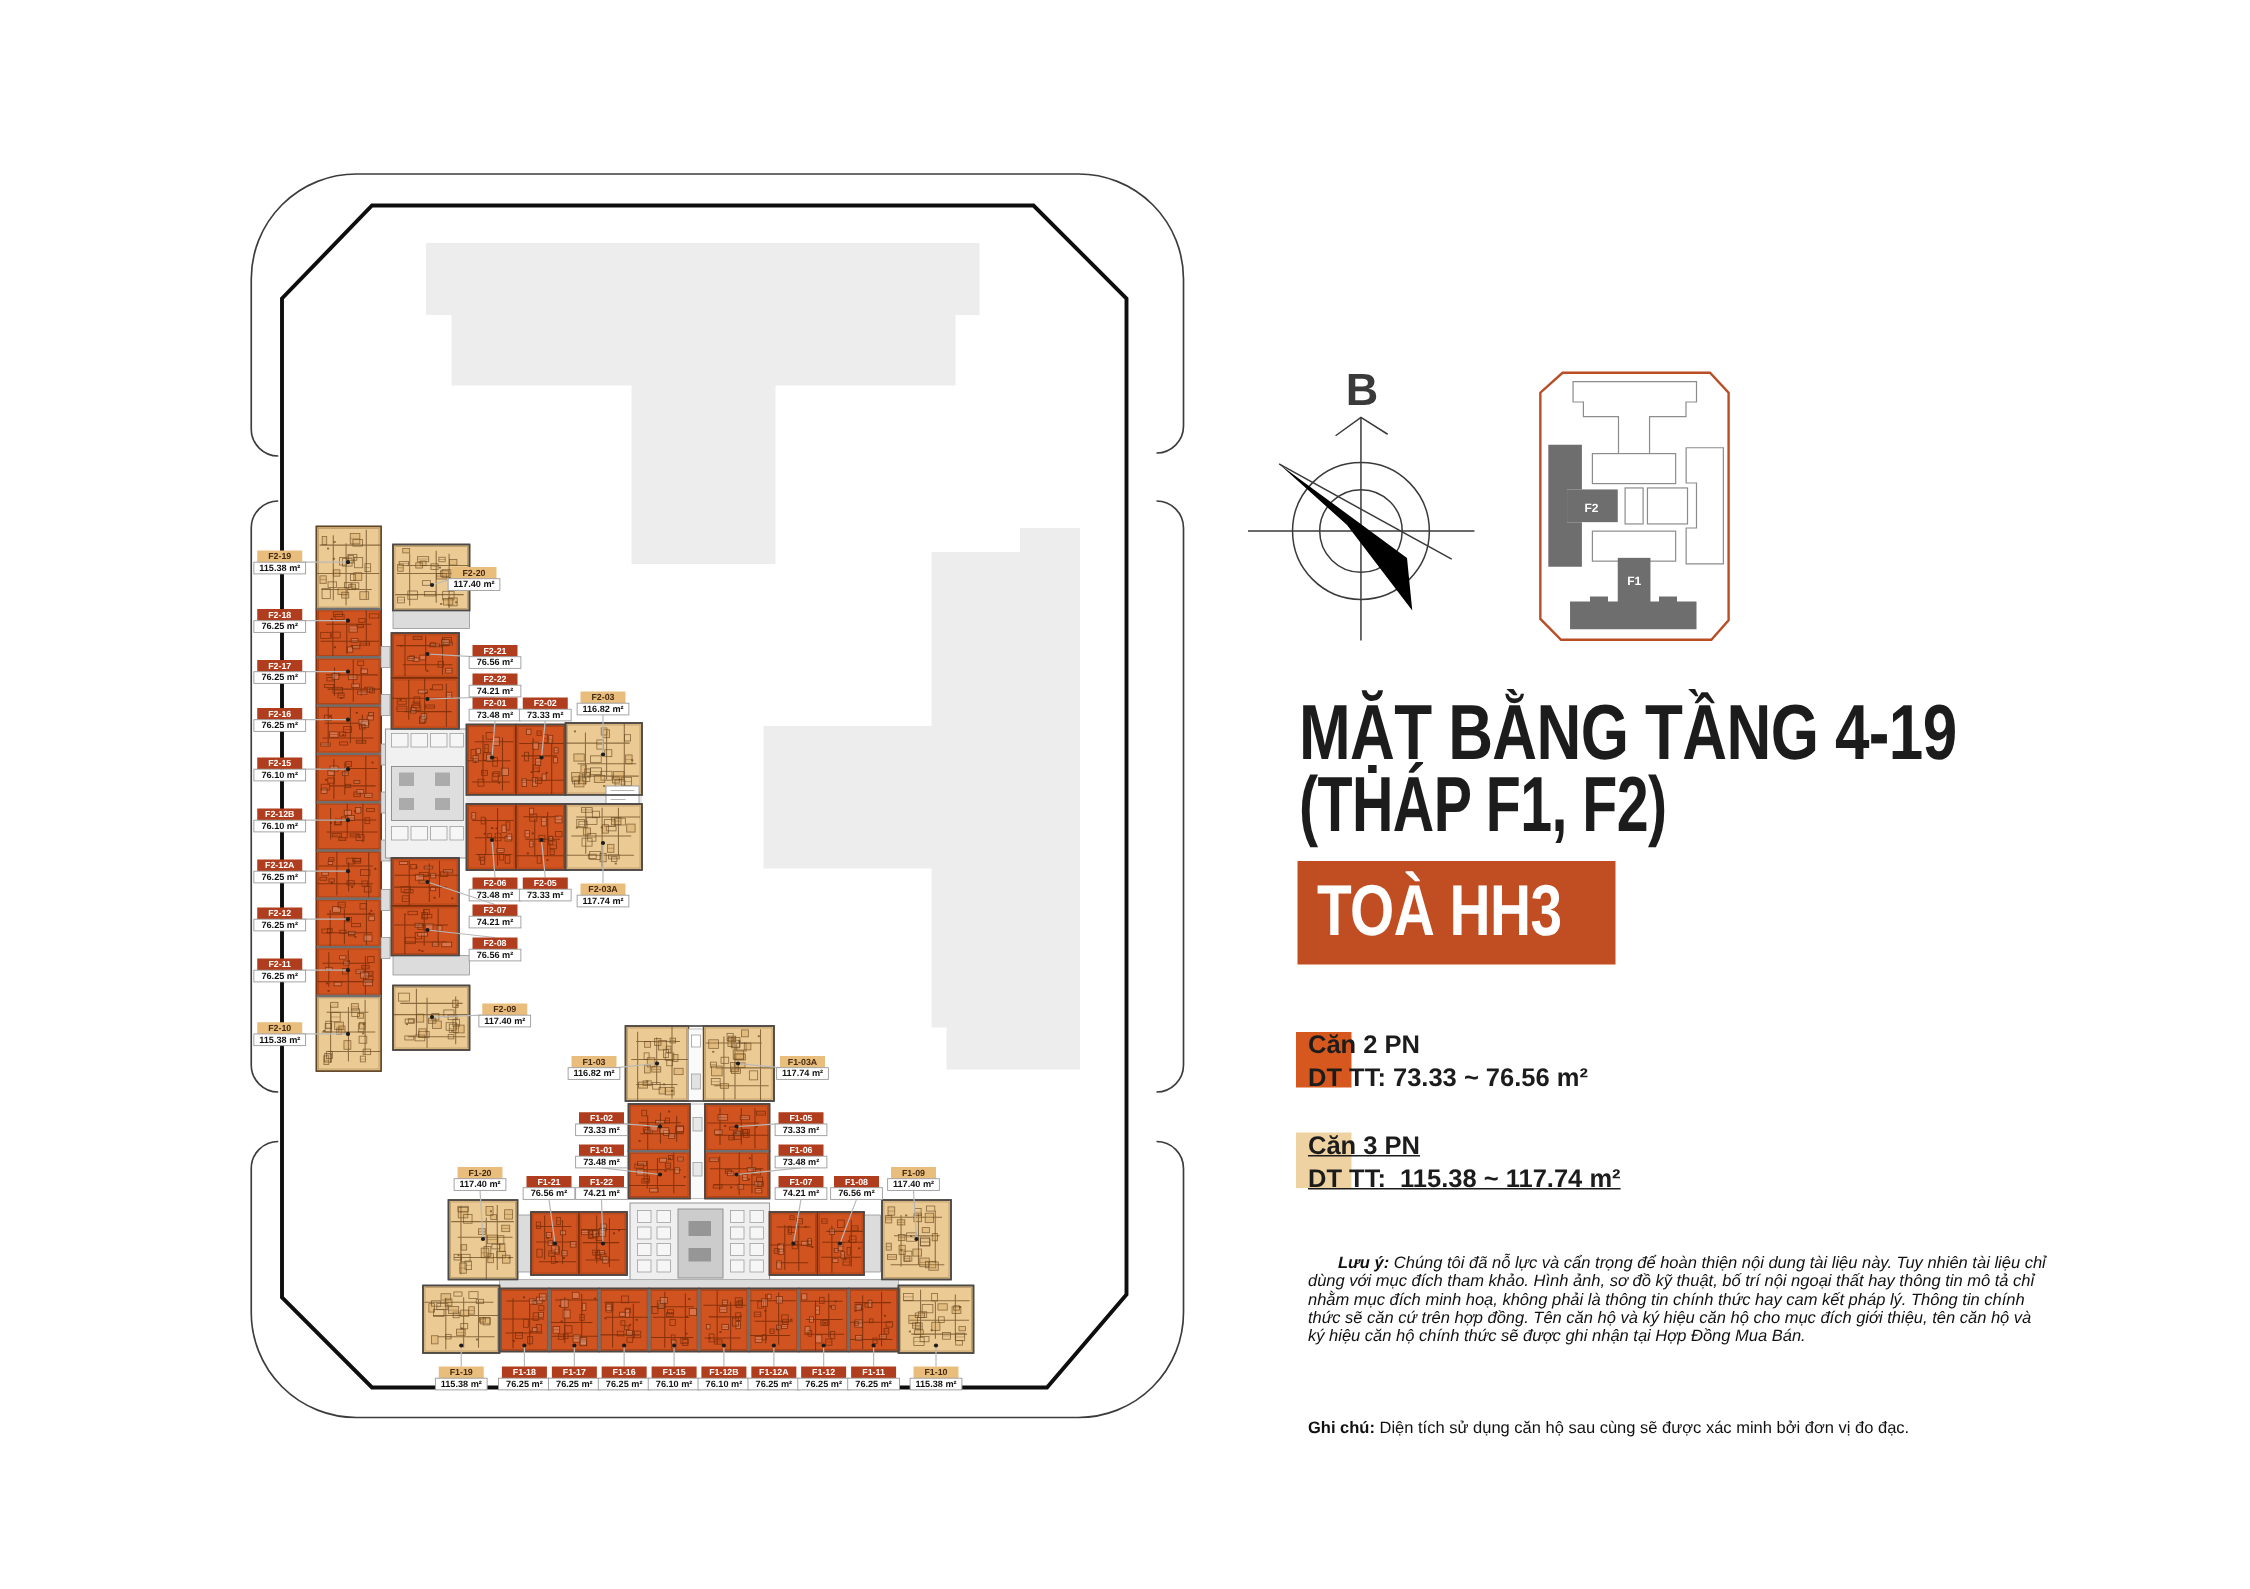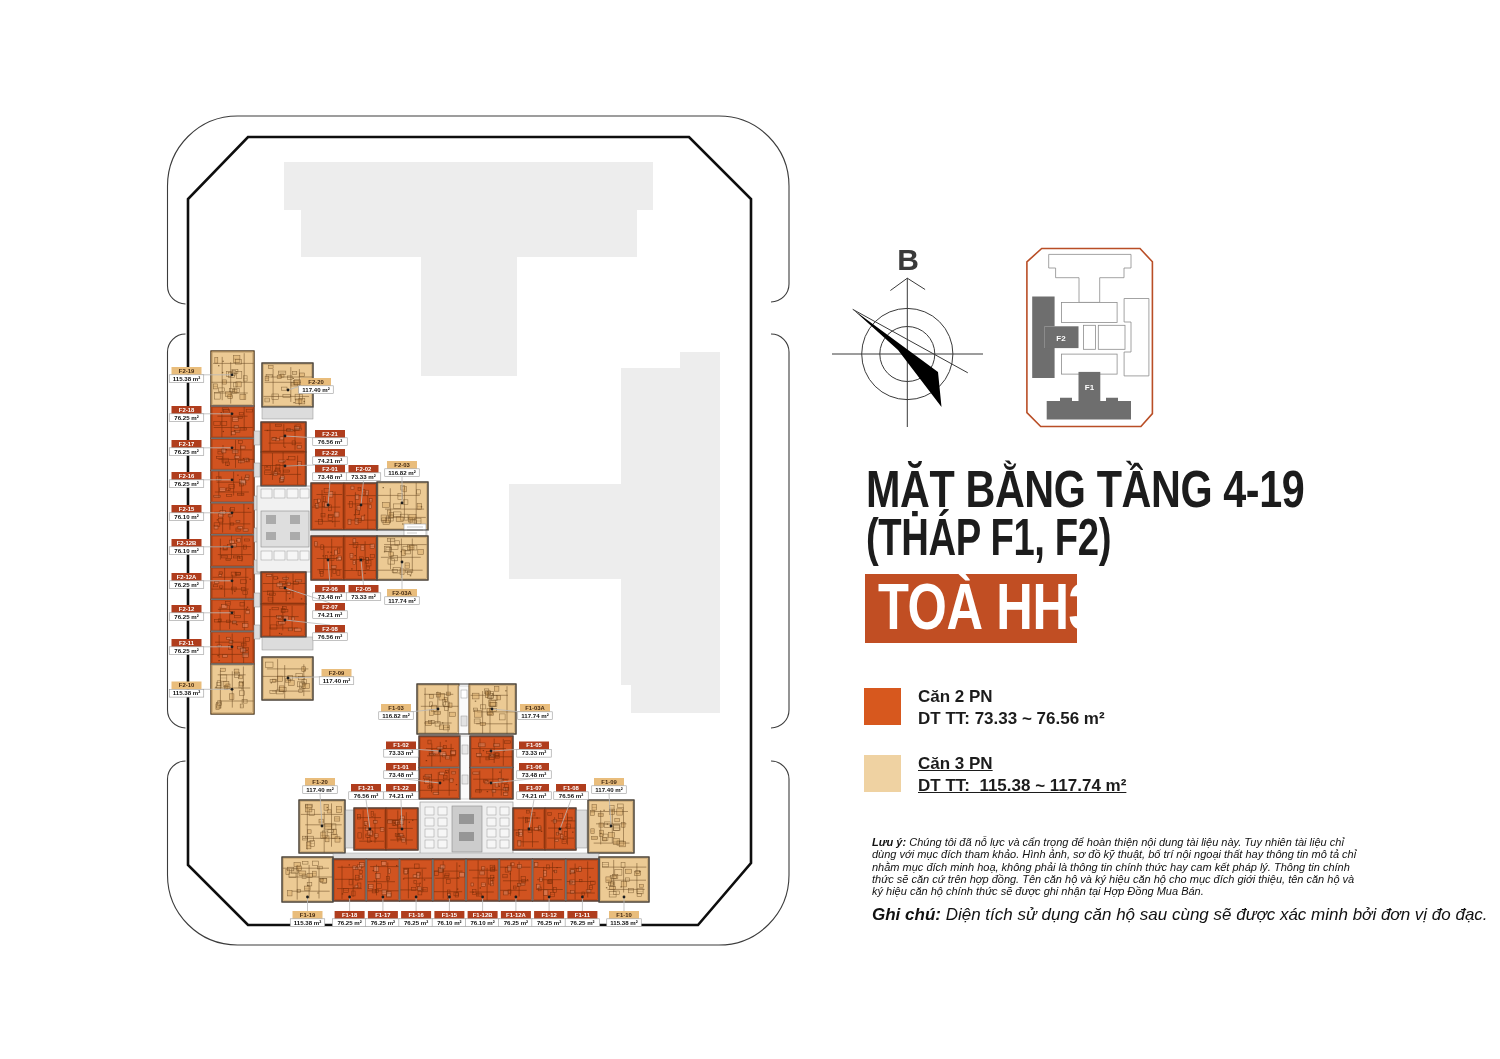--- a/index.html
+++ b/index.html
@@ -4,32 +4,32 @@
 <style>
   html,body { margin:0; padding:0; background:#fff; }
   body { width:1500px; height:1059px; overflow:hidden; position:relative;
          font-family:"Liberation Sans",sans-serif; }
   #plan { position:absolute; left:0; top:0; }
   .ttl { position:absolute; left:866px; top:465px; width:700px;
           font-weight:bold; font-size:52px; line-height:48px; color:#1c1c1c;
           letter-spacing:-0.5px; white-space:nowrap; }
   .ttl span { display:inline-block; transform-origin:0 50%; }
   .toabox { position:absolute; left:865px; top:574px; width:212px; height:69px;
-             background:#c14e23; color:#fff; font-weight:bold; font-size:64px;
+             background:#c14e23; color:#fff; font-weight:bold; font-size:48px;
              line-height:67px; letter-spacing:-0.5px; white-space:nowrap; }
   .toabox span { display:inline-block; transform:scaleX(0.79); transform-origin:0 50%;
                   margin-left:13px; }
-  .leg { position:absolute; left:918px; color:#1c1c1c; font-weight:bold;
+  .leg { position:absolute; left:872px; color:#1c1c1c; font-weight:bold;
           font-size:17px; line-height:22px; }
   .notes { position:absolute; left:872px; top:836px; width:500px;
             font-size:11px; line-height:12.3px; font-style:italic; color:#111;
             white-space:nowrap; }
-  .notes b { font-style:italic; }
-  .ghichu { position:absolute; left:872px; top:905px; width:500px;
-             font-size:17px; font-style:italic; color:#111; white-space:nowrap; }
+  .notes b { font-style:italic;margin-left:20px; }
+  .ghichu { position:absolute; left:872px; top:946px; width:500px;
+             font-size:11px; color:#111; white-space:nowrap; }
 </style>
 </head>
 <body>
 
 <div id="plan">
 <svg width="1500" height="1059" viewBox="0 0 1500 1059" font-family="&quot;Liberation Sans&quot;,sans-serif">
 
 <path d="M185.5,304 A18,18 0 0 1 167.5,286 L167.5,186 A70,70 0 0 1 237.5,116 L719,116 A70,70 0 0 1 789,186 L789,284 A18,18 0 0 1 771,302" fill="none" stroke="#3c3c3c" stroke-width="1.1"></path>
 
 <path d="M185.5,334 A18,18 0 0 0 167.5,352 L167.5,710 A18,18 0 0 0 185.5,728" fill="none" stroke="#3c3c3c" stroke-width="1.1"></path>

